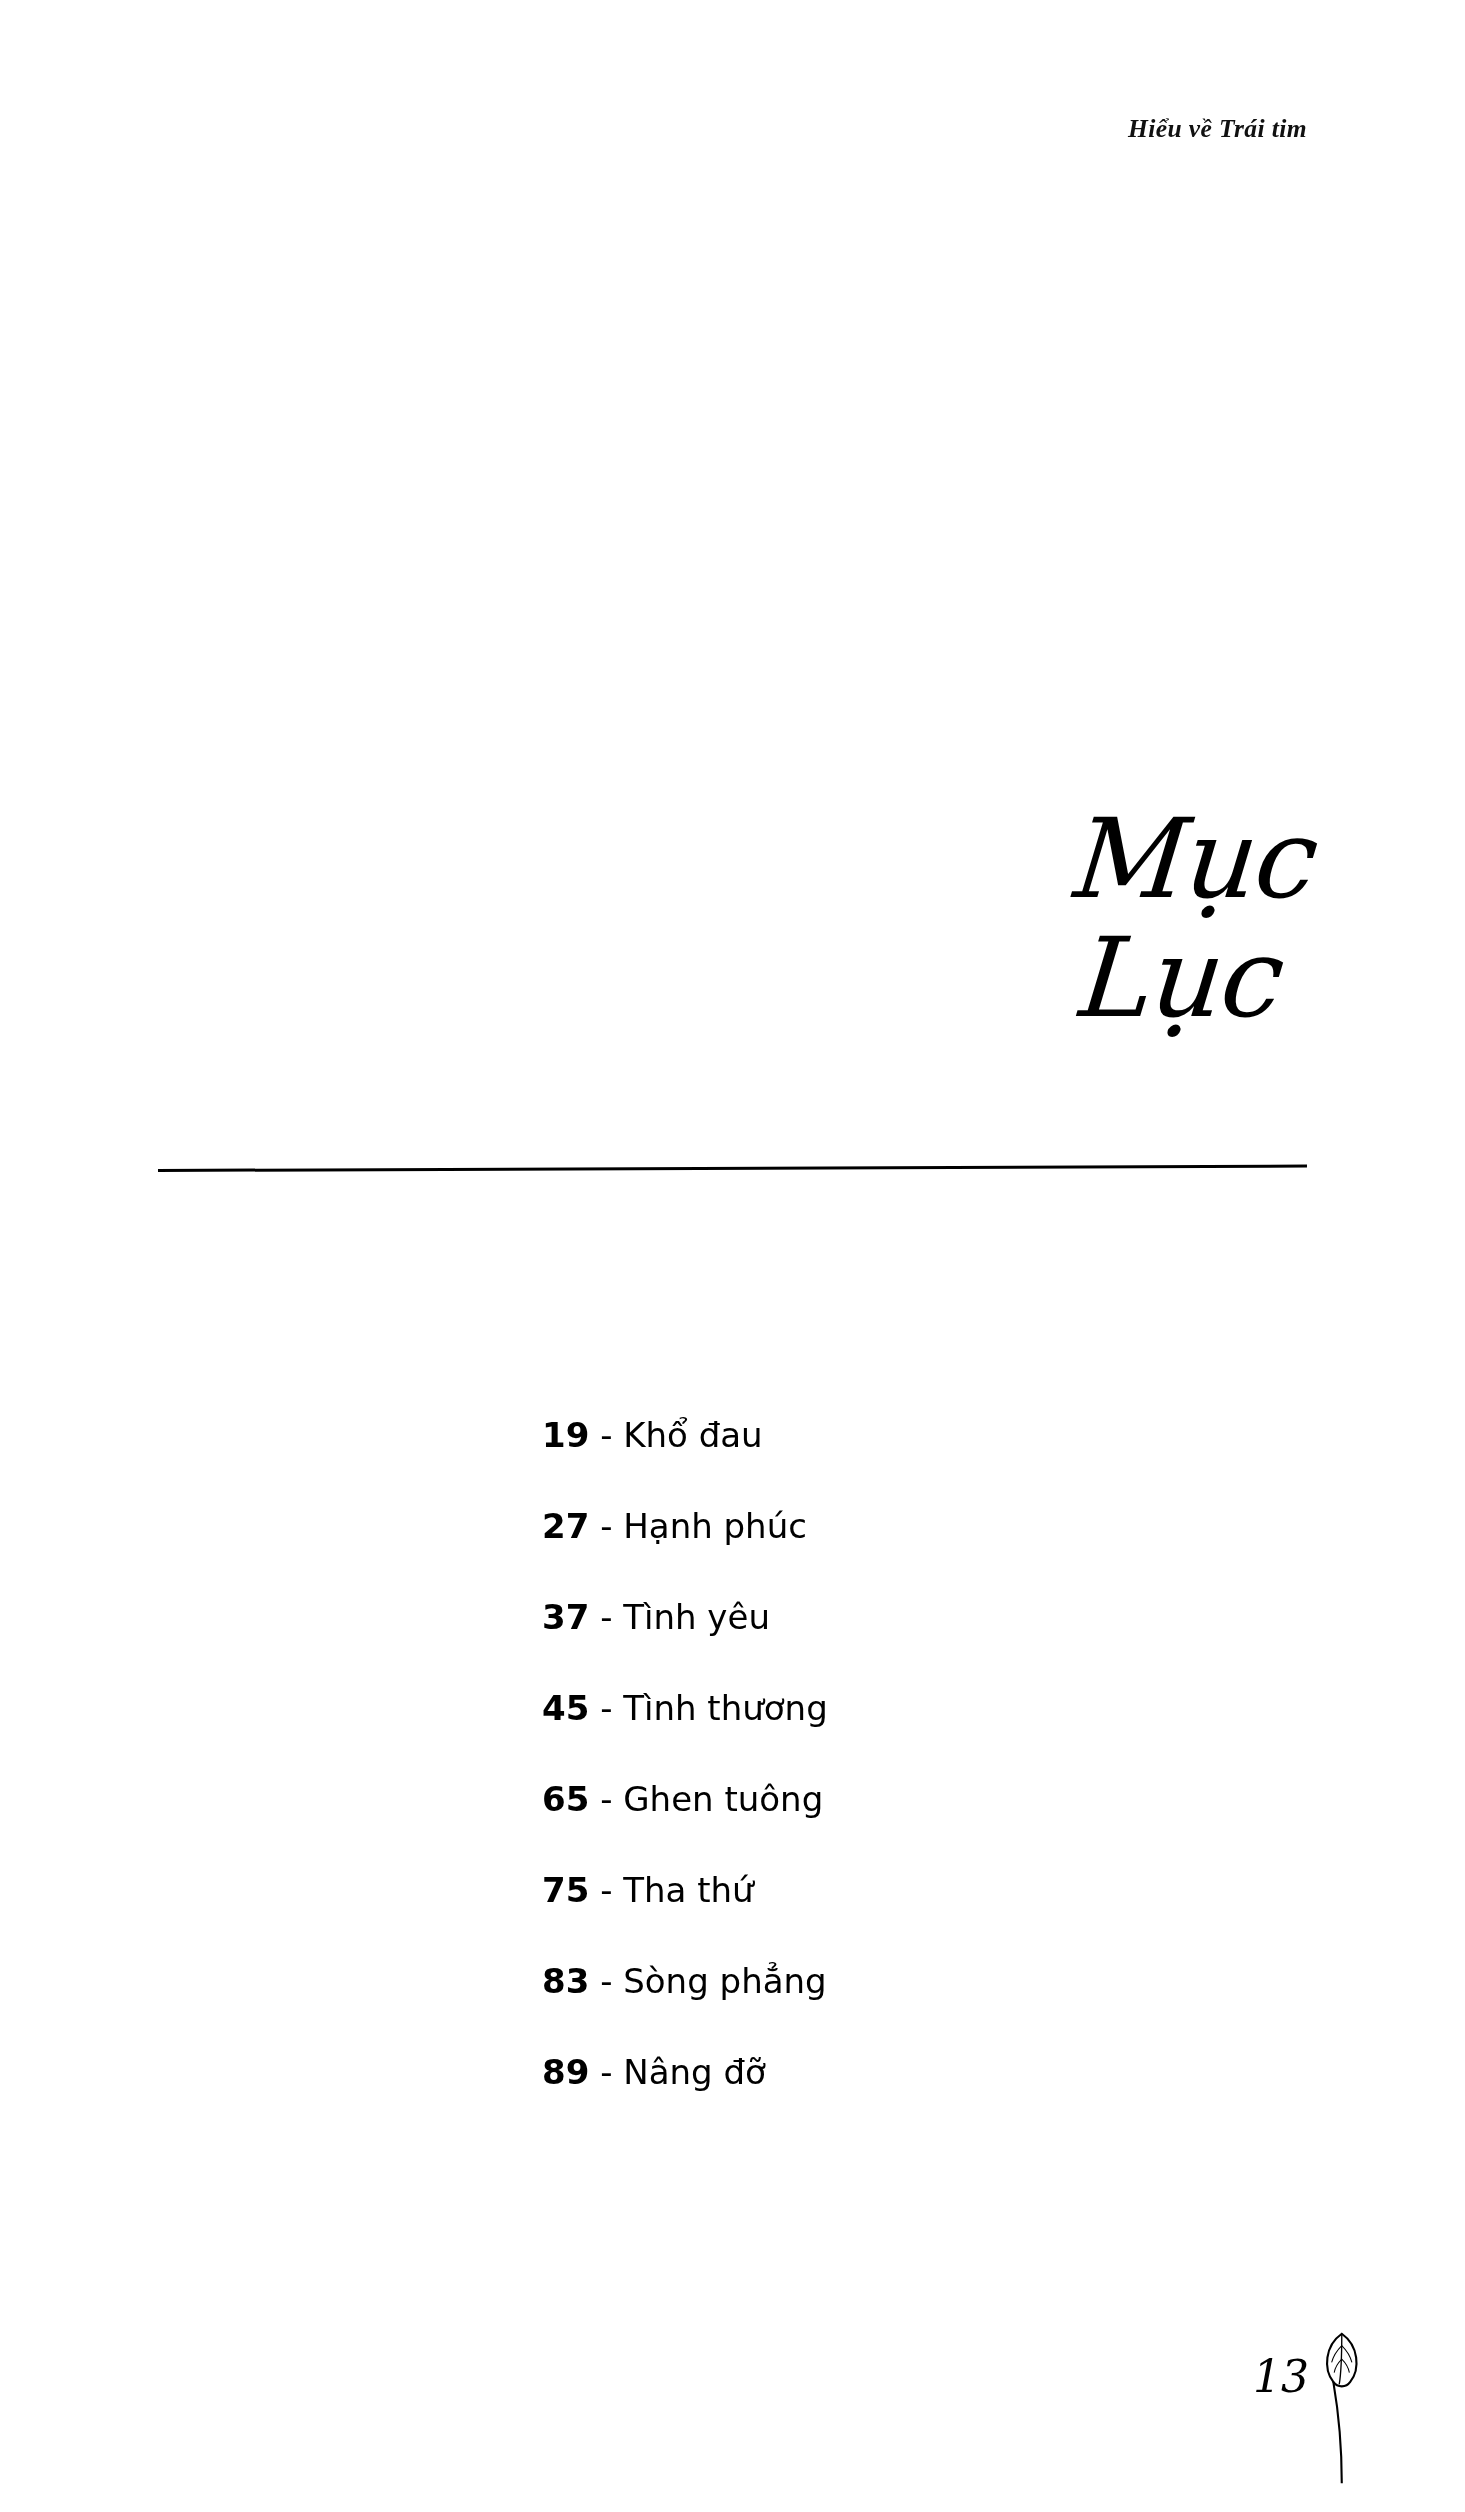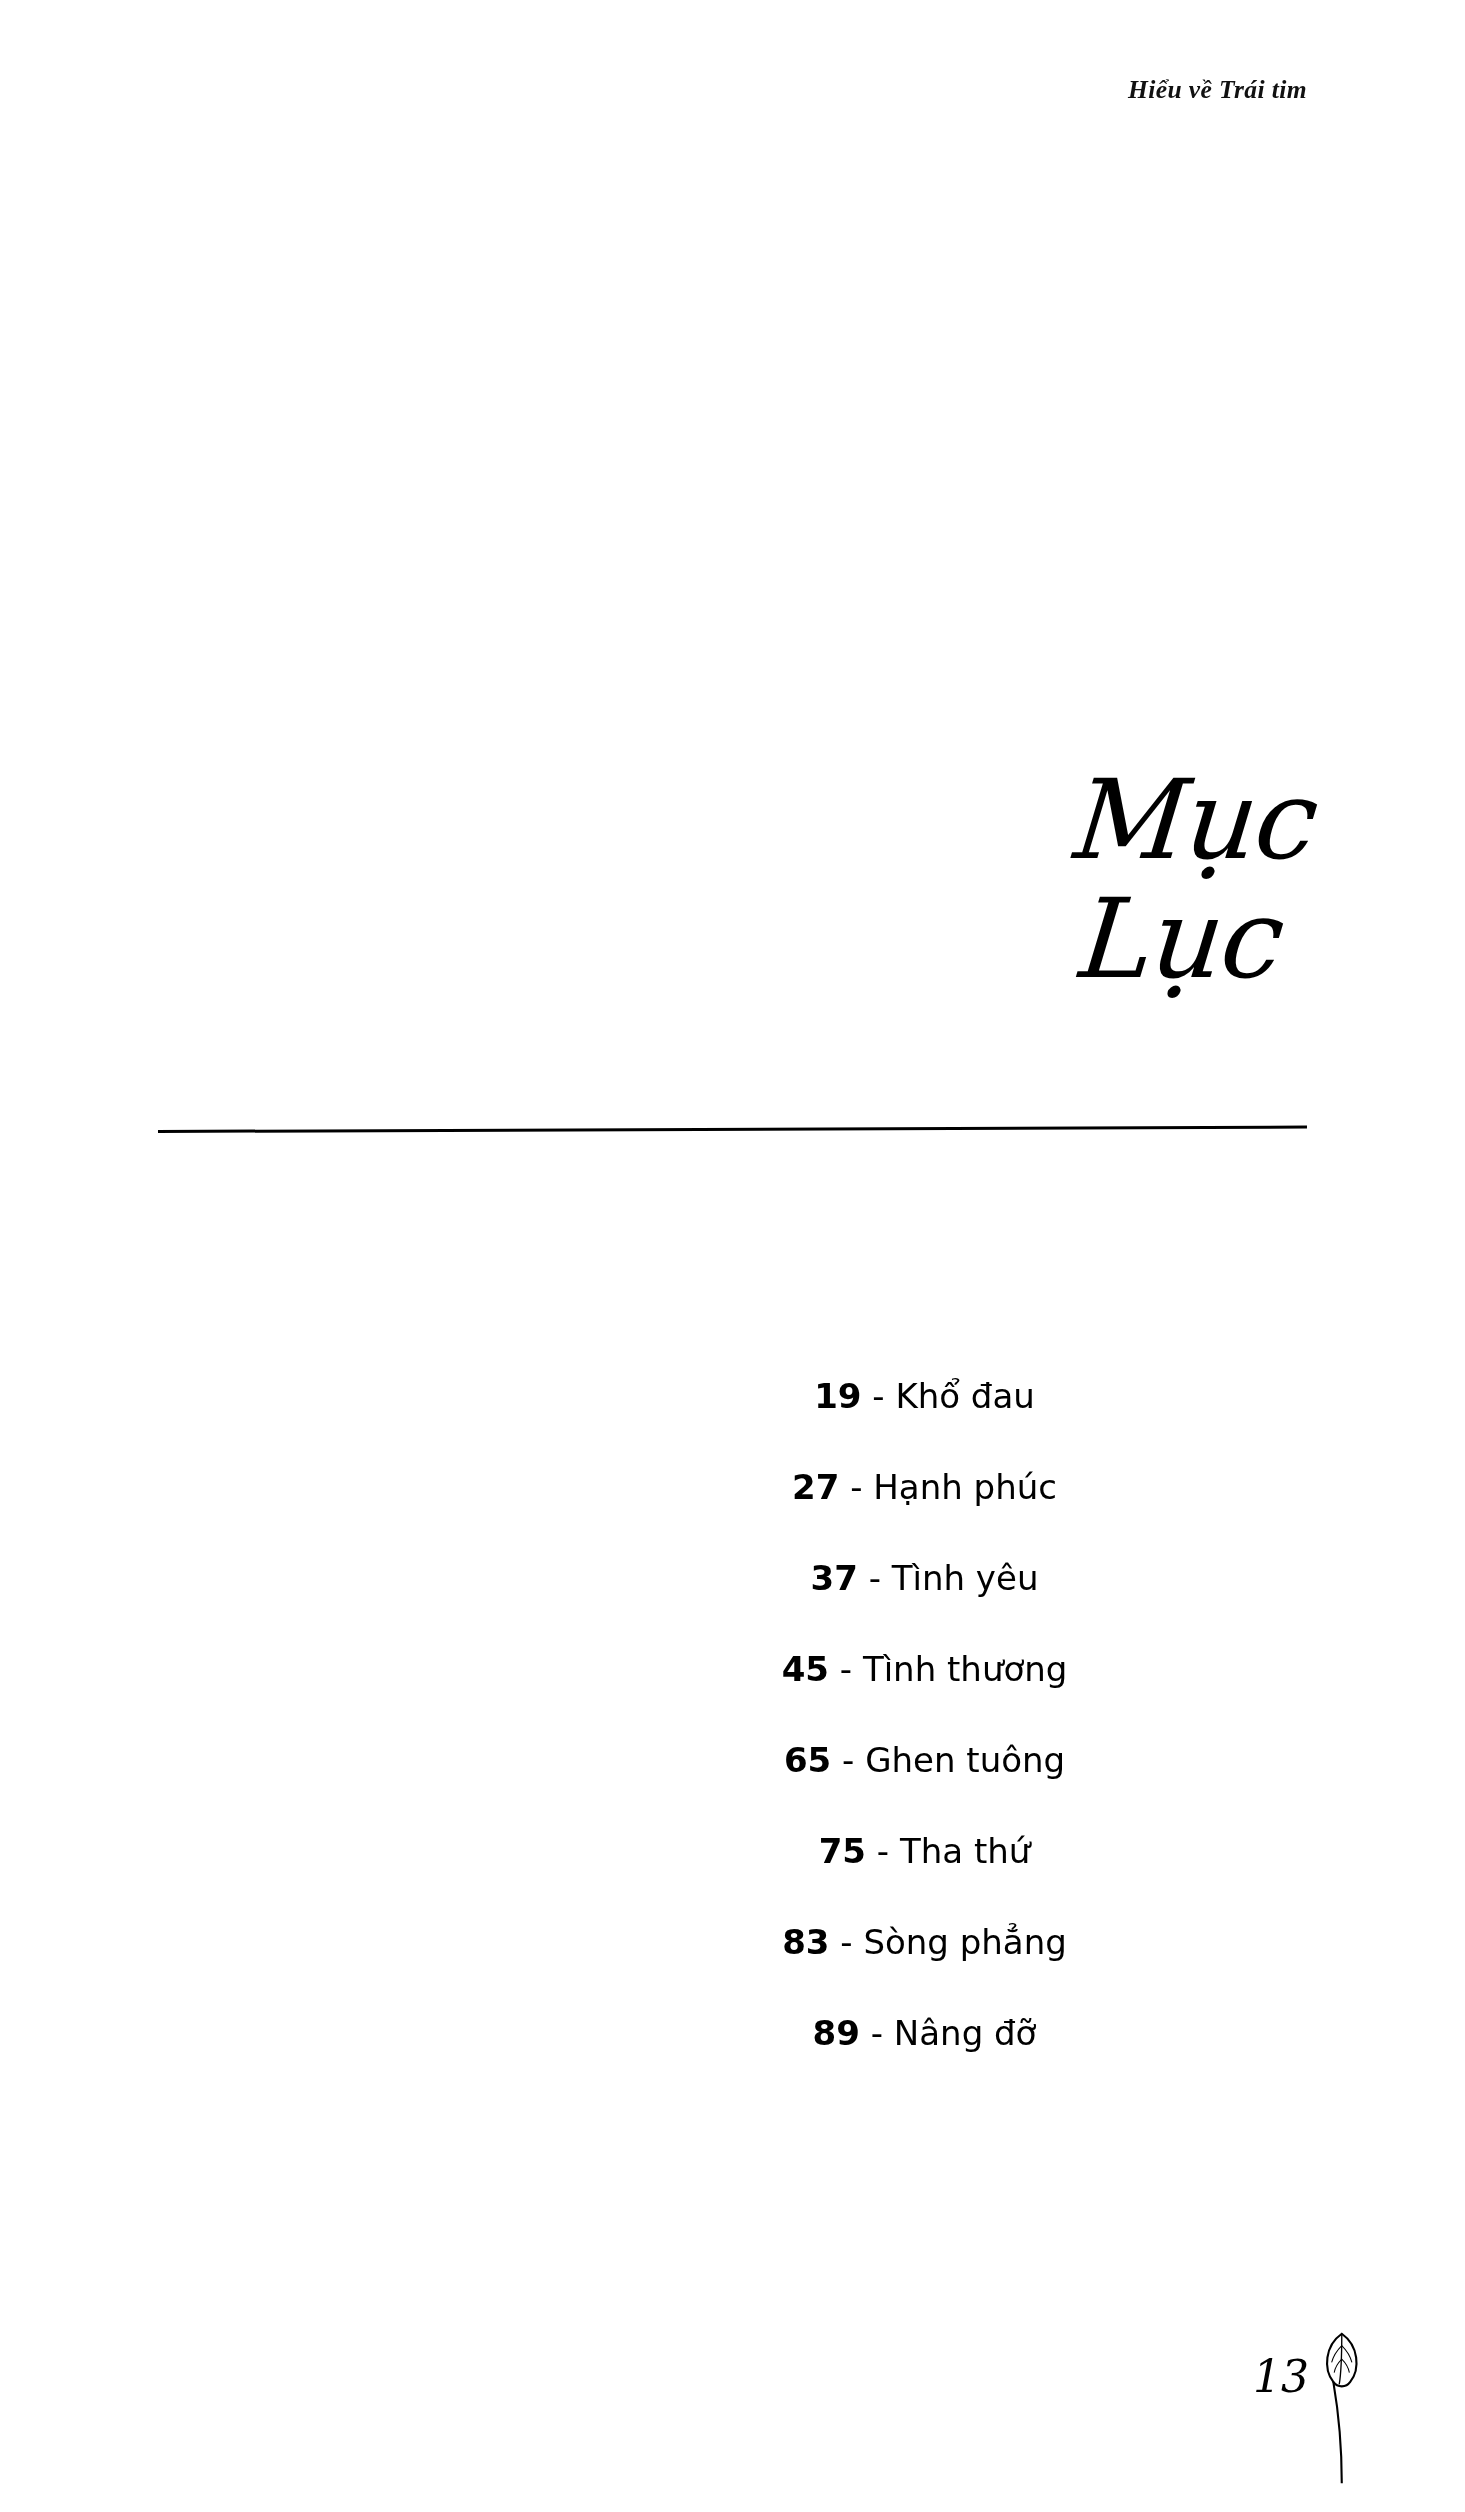--- a/index.html
+++ b/index.html
@@ -13,20 +13,21 @@
     position: relative;
     font-family: "Liberation Sans", sans-serif;
     color: #000000;
     overflow: hidden;
   }
 
   .page {
     position: absolute;
     inset: 0;
     background: #ffffff;
+    margin-top: 39px;
   }
 
   
   .running-header {
     position: absolute;
     top: 75px;
     right: 158px;
     font-family: "Liberation Serif", serif;
     font-style: italic;
     font-weight: bold;
@@ -74,21 +75,21 @@
     transform: rotate(-0.22deg);
     transform-origin: left center;
   }
 
   
   .toc-list {
     position: absolute;
     top: 1351px;
     right: 158px;
     width: 765px;
-    text-align: center;
+    text-align: left;
   }
   .toc-entry {
     font-size: 34px;
     line-height: 91px;
     color: #000;
     white-space: nowrap;
     font-family: "DejaVu Sans", sans-serif;
     letter-spacing: 0px;
   }
   .toc-entry .num {

